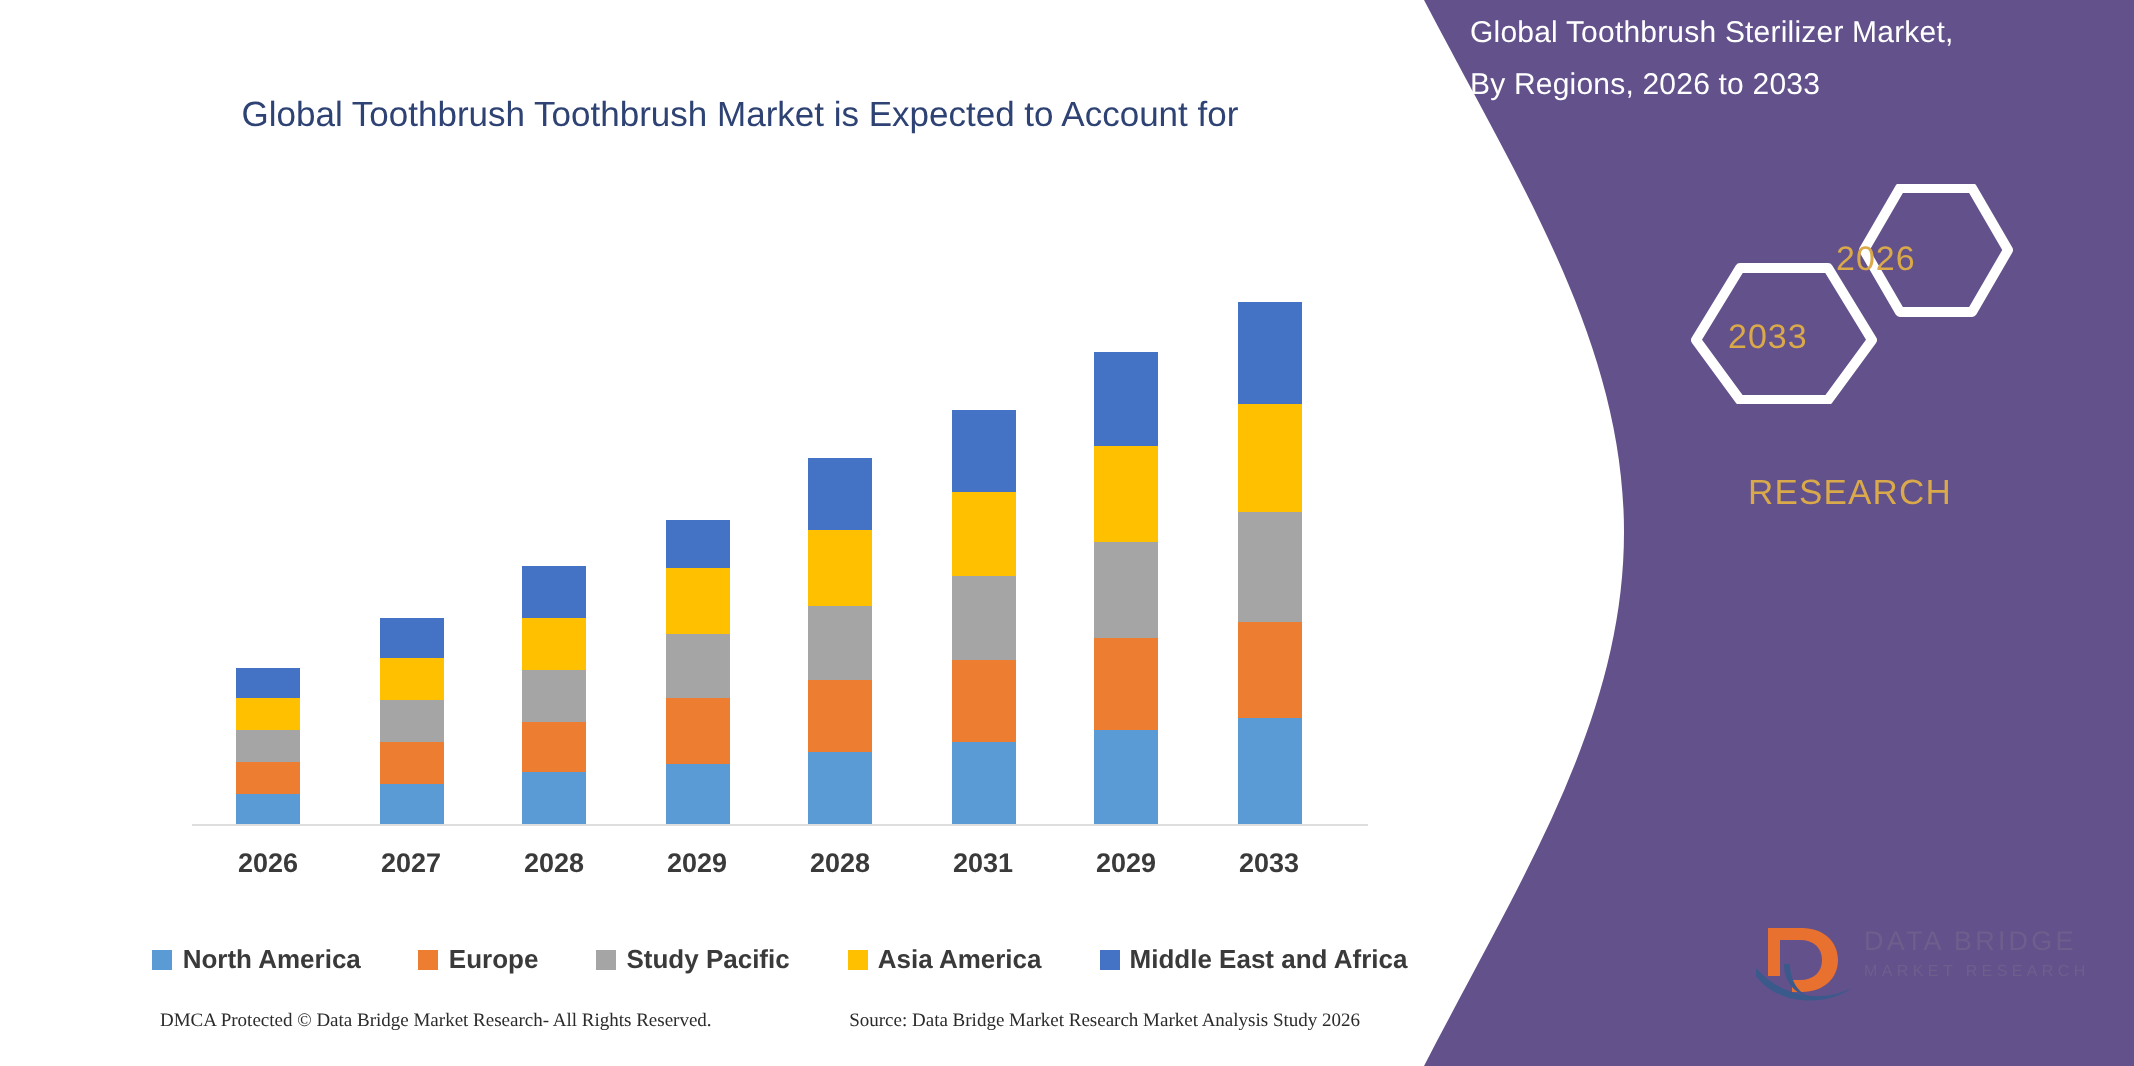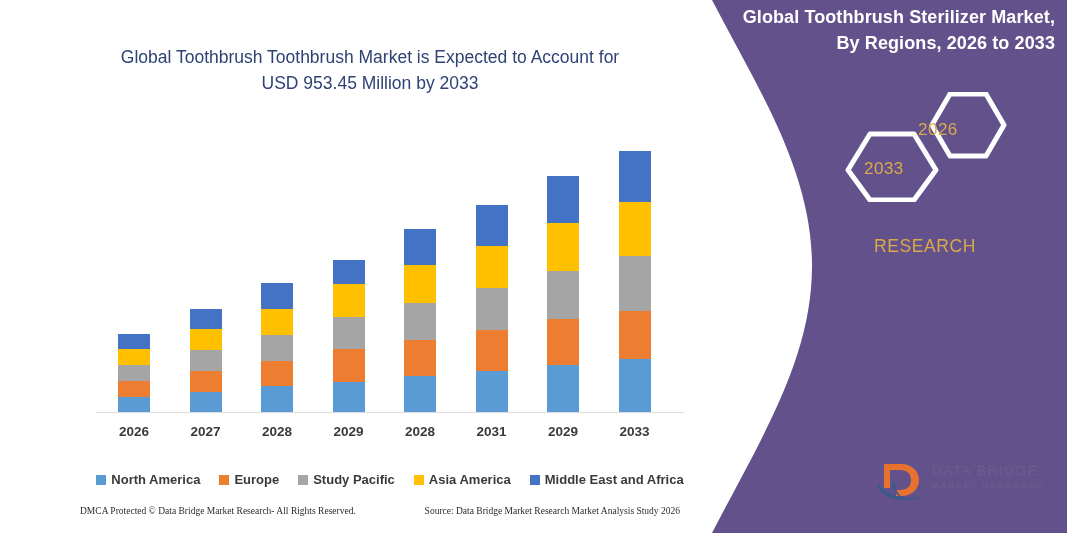--- a/index.html
+++ b/index.html
@@ -24,26 +24,24 @@
     width: 1067px;
     height: 533px;
     pointer-events: none;
   }
 
   #brand-title {
     position: absolute;
     left: 735px;
     top: 4px;
     width: 320px;
-    text-align: right;
     color: #ffffff;
-    font-size: 18px;
+    font-size: 15px;
     line-height: 26px;
     letter-spacing: 0.1px;
-    font-weight: bold;
   }
   #brand-title .t-line { display: block; }
 
   #hex-group {
     position: absolute;
     left: 828px;
     top: 92px;
     width: 190px;
     height: 110px;
   }
@@ -147,21 +145,21 @@
   }
 
   #legend {
     position: absolute;
     left: 96px;
     top: 472px;
     width: 588px;
     display: flex;
     justify-content: center;
     align-items: center;
-    gap: 19px;
+    gap: 29px;
   }
   .legend-item {
     display: flex;
     align-items: center;
     gap: 5px;
   }
   .legend-swatch {
     width: 10px;
     height: 10px;
     display: block;
@@ -224,21 +222,20 @@
       <path d="M16 24 C16 34 23 41 33 41 C25 41 19 34 19 24 Z" fill="#3A5A8C"></path>
     </svg>
     <div id="dbmr-logo-text">
       <span class="logo-line1">DATA BRIDGE</span>
       <span class="logo-line2">MARKET RESEARCH</span>
     </div>
   </div>
 
   <div id="chart-title">
     <span class="t-line">Global Toothbrush Toothbrush Market is Expected to Account for</span>
-    <span class="t-line">USD 953.45 Million by 2033</span>
   </div>
 
   <div id="plot-area">
       <div class="bar-group" style="left: 22px;">
         <div class="bar-seg" style="height: 15px; background: rgb(68, 114, 196);"></div>
         <div class="bar-seg" style="height: 16px; background: rgb(255, 192, 0);"></div>
         <div class="bar-seg" style="height: 16px; background: rgb(165, 165, 165);"></div>
         <div class="bar-seg" style="height: 16px; background: rgb(237, 125, 49);"></div>
         <div class="bar-seg" style="height: 16px; background: rgb(91, 155, 213);"></div>
       </div>

